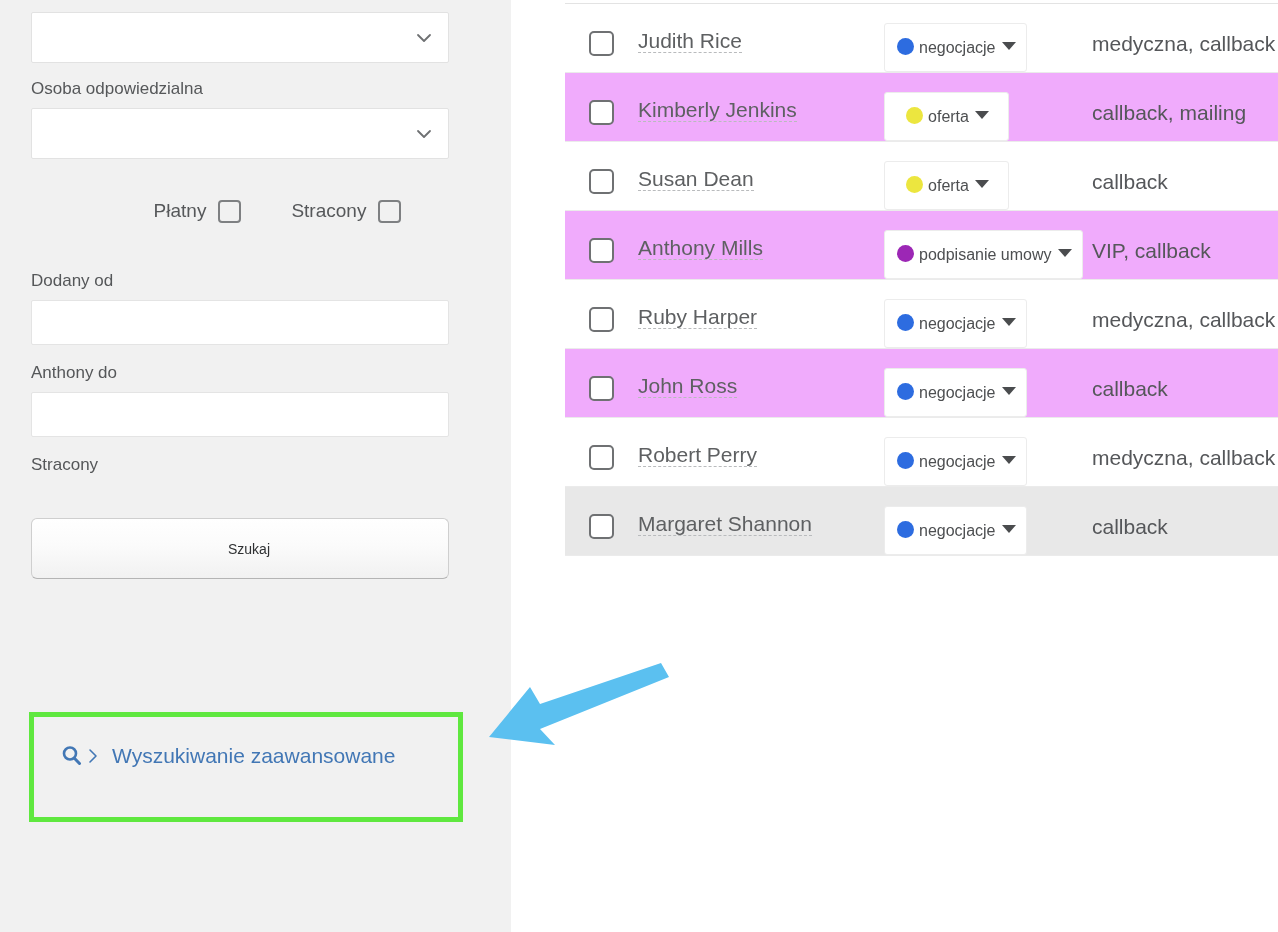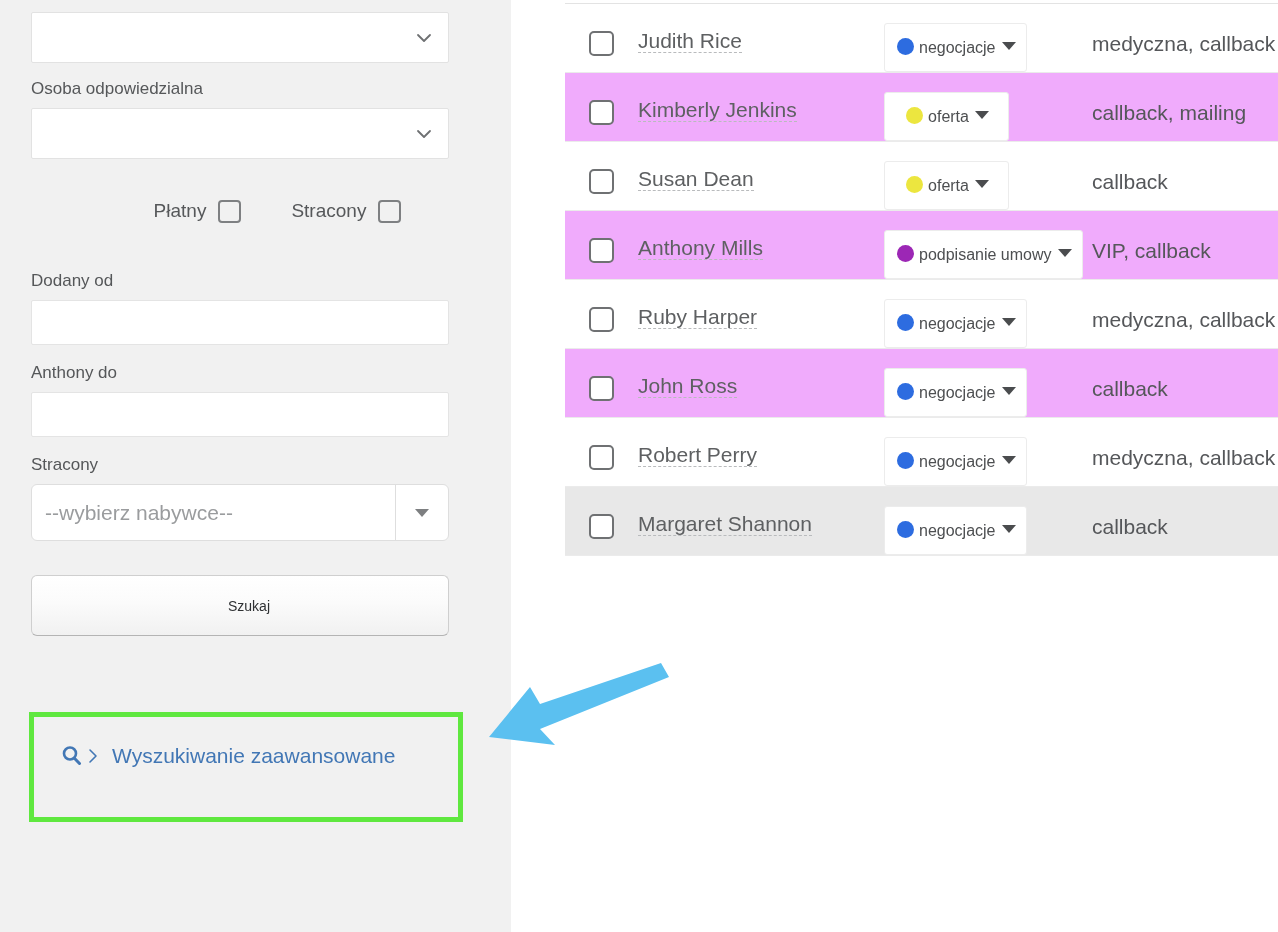--- a/index.html
+++ b/index.html
@@ -284,26 +284,20 @@
     <div class="field-label">Dodany od</div>
     <input class="text-input" type="text" value="" style="">
 
     <div style="height:16px"></div>
     <div class="field-label">Anthony do</div>
     <input class="text-input" type="text" value="" style="">
 
     <div style="height:16px"></div>
     <div class="field-label">Stracony</div>
 
-    <div class="nabywca-wrap">
-      <div class="nabywca-value">--wybierz nabywce--</div>
-      <div class="nabywca-arrow">
-        <span class="caret-down-sm"></span>
-      </div>
-    </div>
 
     <div style="height:34px"></div>
     <button class="szukaj-btn">Szukaj</button>
 
     
     <div class="adv-highlight" style="border-color: rgb(95, 232, 63);"></div>
 
     <div class="adv-link-row">
       <span class="search-glyph">
         <svg width="24" height="24" viewBox="0 0 24 24">

